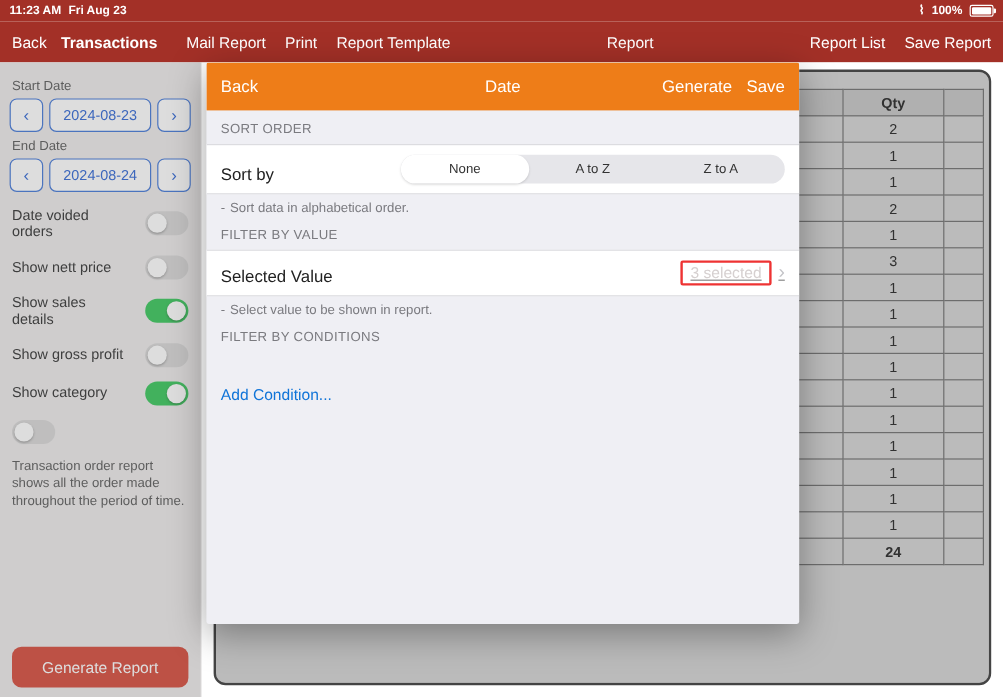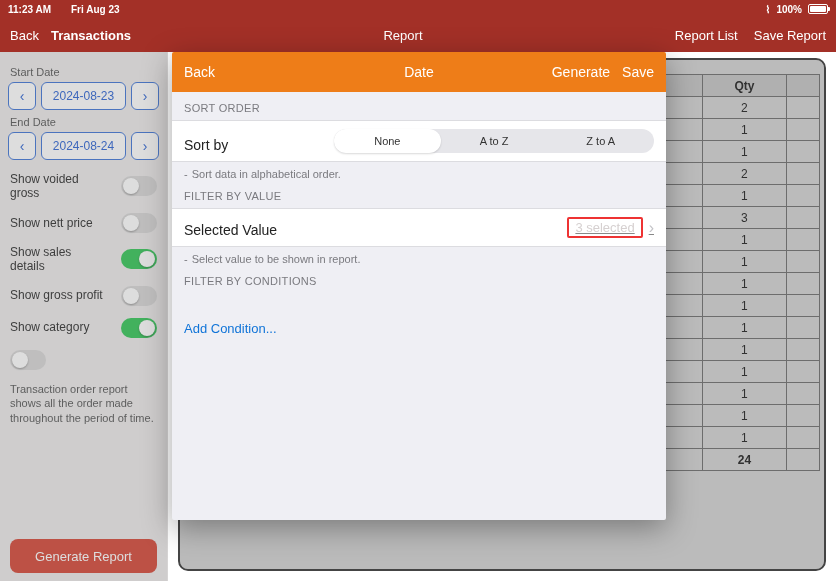--- a/index.html
+++ b/index.html
@@ -1,21 +1,21 @@
 <!DOCTYPE html>
 <html><head>
 <meta charset="utf-8">
 <style>
   * { box-sizing: border-box; margin: 0; padding: 0; }
   html, body { width: 836px; height: 581px; font-family: -apple-system, Helvetica, Arial, sans-serif; overflow: hidden; }
   .root { width: 836px; height: 581px; position: relative; background: #fff; }
 
   
   .status-bar { height: 18px; background: #a33027; color: #fff; display: flex; align-items: center; padding: 0 8px; font-size: 10px; font-weight: 600; }
-  .status-left { display:flex; gap:20px;align-items:center; }
+  .status-left { display:flex; gap:6px;align-items:center; }
   .status-right { margin-left: auto; display:flex; align-items:center; gap:6px; }
   .wifi-icon { font-size: 10px; }
   .battery-icon { width: 20px; height: 10px; border: 1px solid #fff; border-radius: 2px; position: relative; }
   .battery-icon::after { content:""; position:absolute; right:-3px; top:2px; width:2px; height:4px; background:#fff; border-radius:0 1px 1px 0;}
   .battery-fill { position:absolute; left:1px; top:1px; bottom:1px; right:1px; background:#fff; border-radius:1px;}
 
   
   .topnav { height: 34px; background: #a33027; color: #fff; display: flex; align-items: center; padding: 0 10px; font-size: 13px; }
   .topnav .back-btn { margin-right: 12px; }
   .topnav .title-main { font-weight: 600; }
@@ -89,20 +89,25 @@
     <span>100%</span>
     <span class="battery-icon">
           <span class="battery-fill"></span>
         </span>
   </div>
 </div>
 
 <div class="topnav">
   <span class="back-btn">Back</span>
   <span class="title-main">Transactions</span>
+  <div class="center-group">
+    <span>Mail Report</span>
+    <span>Print</span>
+    <span>Report Template</span>
+  </div>
   <span class="center-label">Report</span>
   <div class="right-group">
     <span>Report List</span>
     <span>Save Report</span>
   </div>
 </div>
 
 <div class="sidebar">
   <div class="field-label">Start Date</div>
   <div class="date-row">
@@ -119,21 +124,21 @@
     <div class="sq-btn">
           <span>‹</span>
         </div>
     <div class="date-btn">2024-08-24</div>
     <div class="sq-btn">
           <span>›</span>
         </div>
   </div>
 
   <div class="toggle-row">
-    <span class="lbl">Show voided gross</span>
+    <span class="lbl">Date voided orders</span>
     <div class="toggle">
           <div class="knob"></div>
         </div>
   </div>
   <div class="toggle-row">
     <span class="lbl">Show nett price</span>
     <div class="toggle">
           <div class="knob"></div>
         </div>
   </div>

